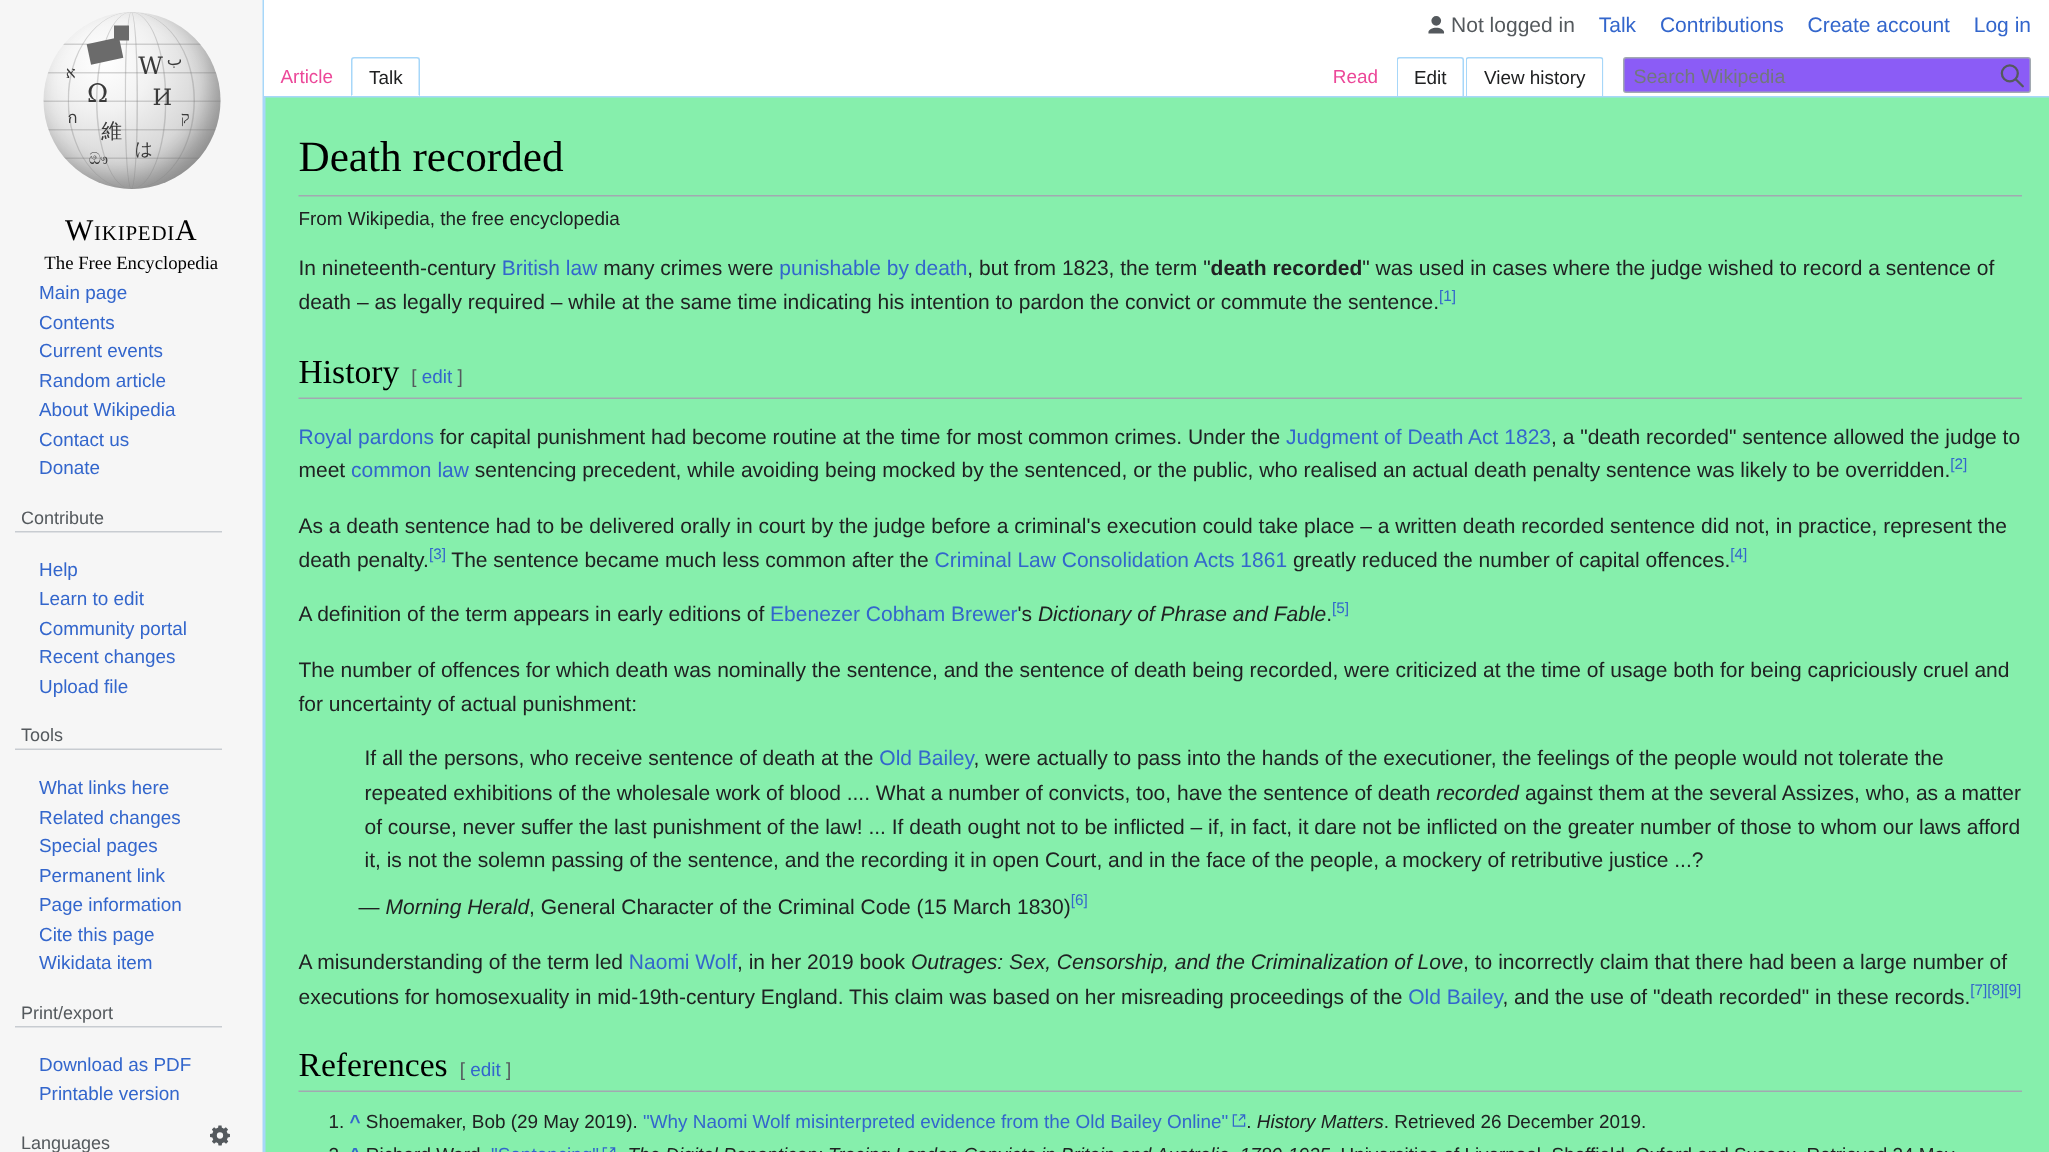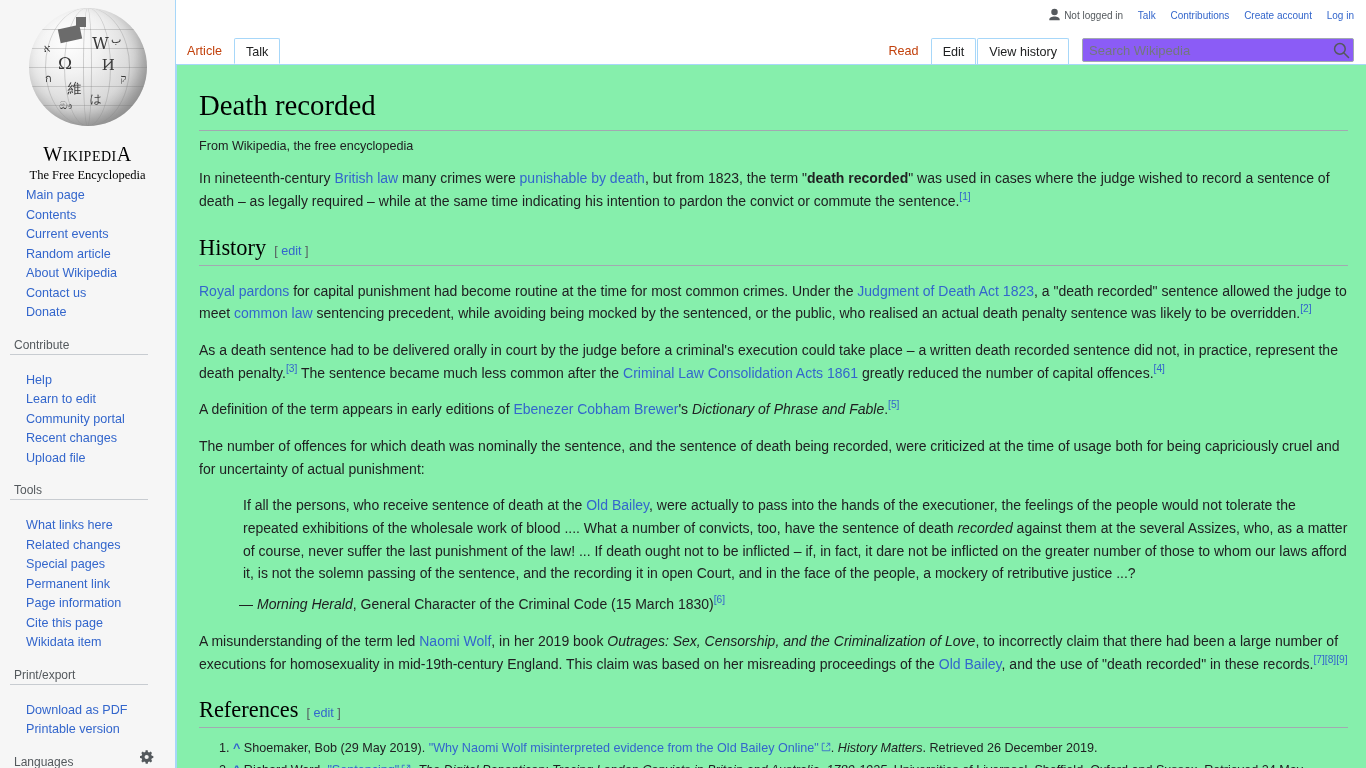--- a/index.html
+++ b/index.html
@@ -130,21 +130,21 @@
     font-size: 12.6px;
     padding-top: 4px;
   }
   .pencil { font-size: 11px; }
 
   
   #p-personal {
     position: absolute;
     right: 12px;
     top: 8px;
-    font-size: 10px;
+    font-size: 14px;
     white-space: nowrap;
   }
   #p-personal span.item { margin-left: 12px; }
   #p-personal .notloggedin { color: #54595d; }
   .user-icon {
     display: inline-block;
     vertical-align: -2px;
     width: 13px;
     height: 13px;
     margin-right: 3px;
@@ -189,21 +189,21 @@
     box-sizing: border-box;
   }
   .vtab.selected {
     background: #ffffff;
     color: #202122;
     border-bottom: 1px solid #ffffff;
   }
   .vtab.plain {
     background: #ffffff;
     border: none;
-    color: #c2410c;
+    color: #ec4899;
   }
   .views-group { display: flex; }
   .views-group .vtab { border-bottom: none; }
   #searchform {
     margin-left: 12px;
     position: relative;
   }
   #searchInput {
     width: 272px;
     height: 24px;

